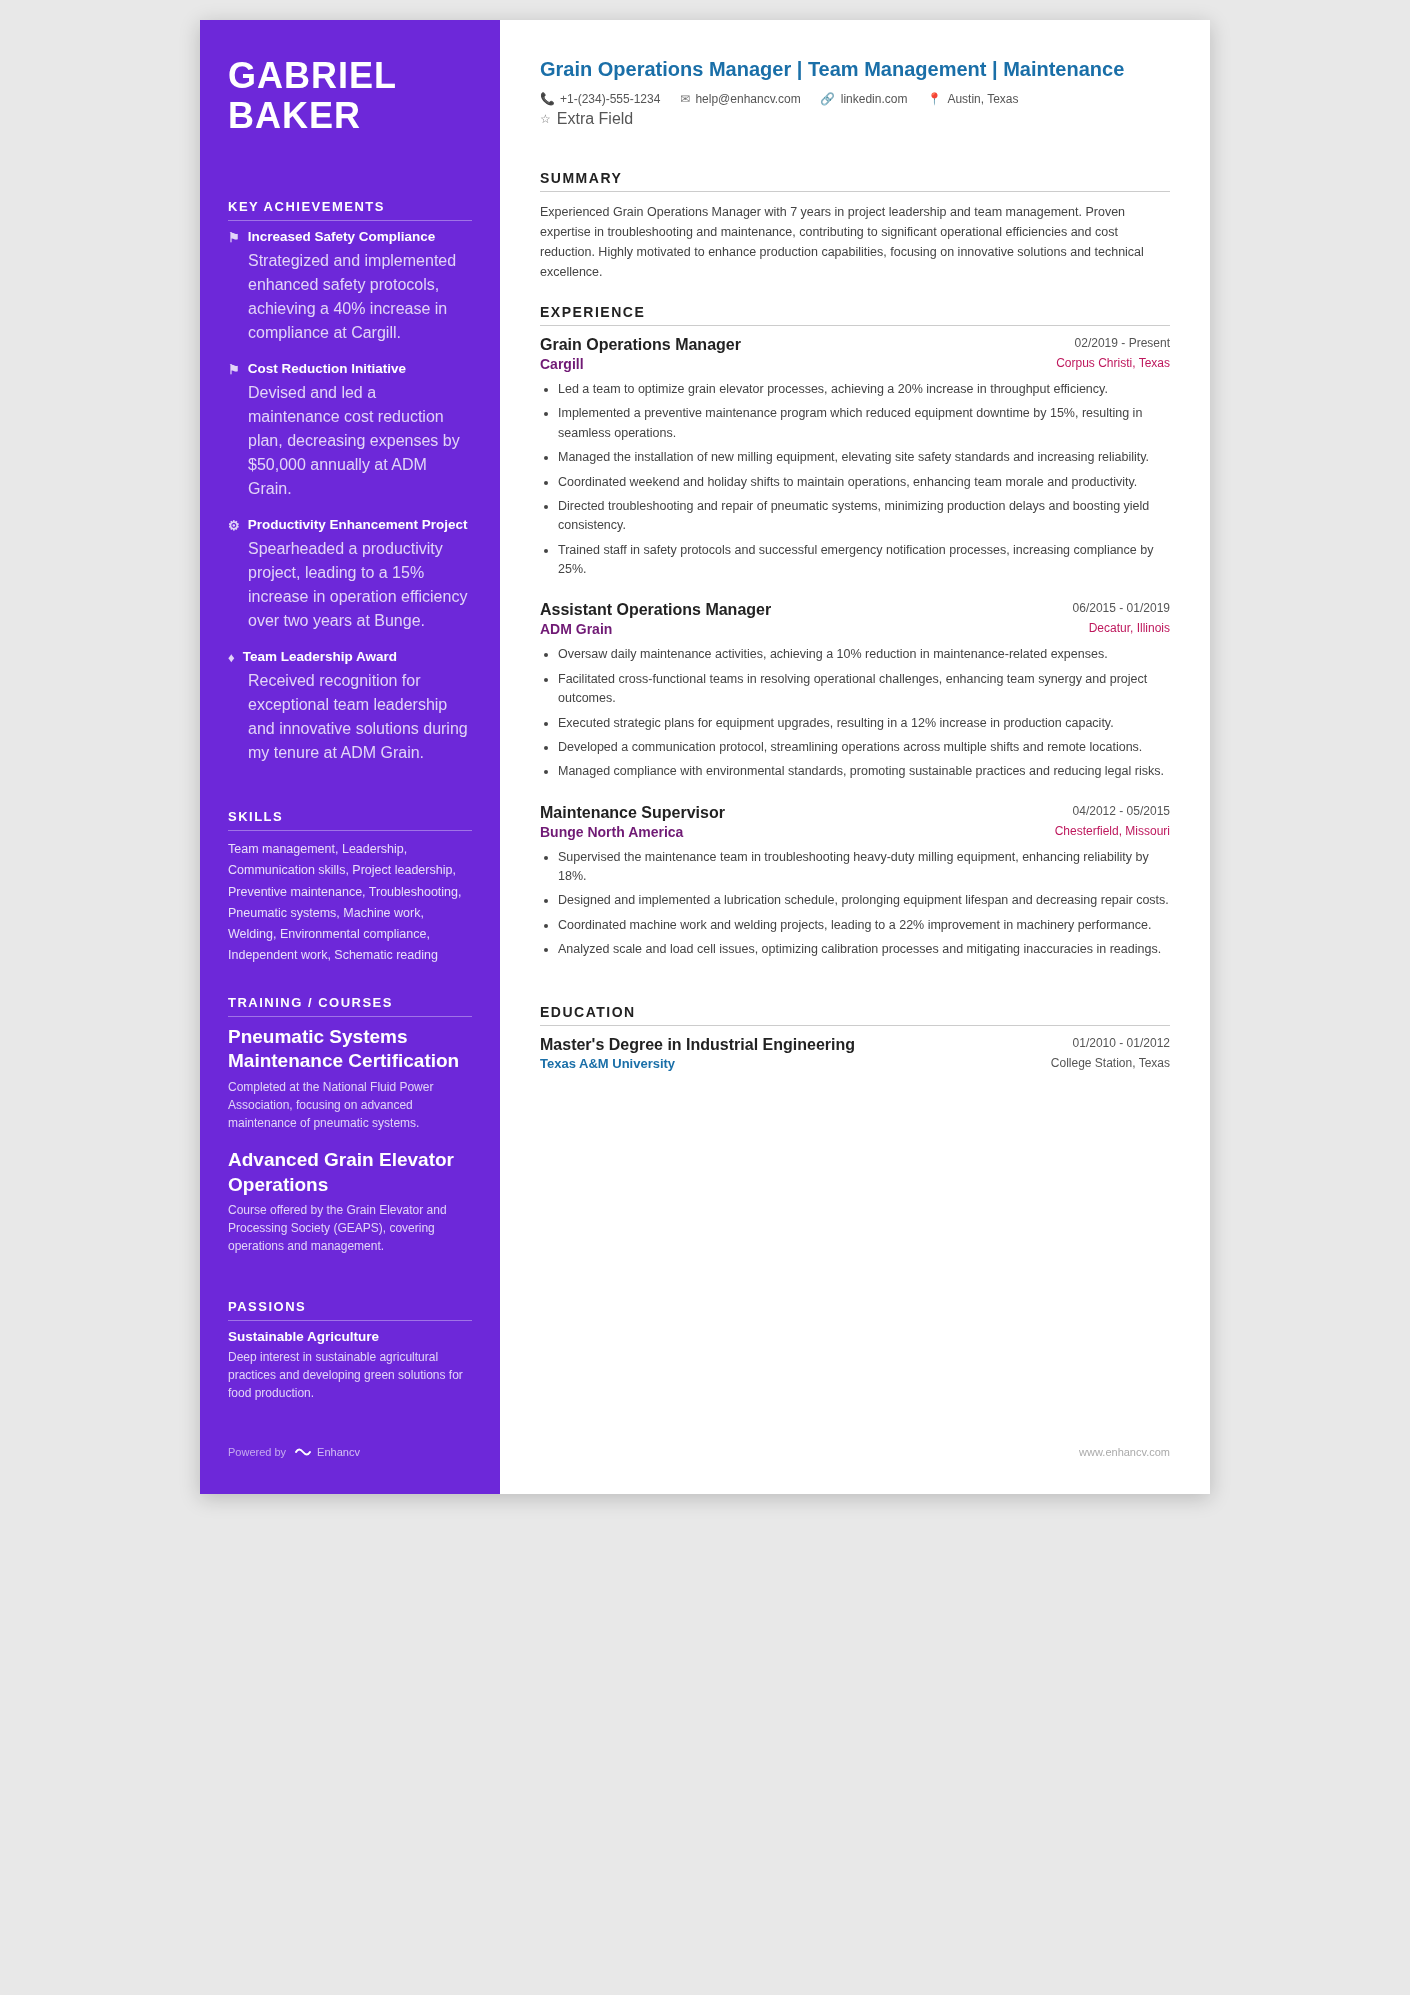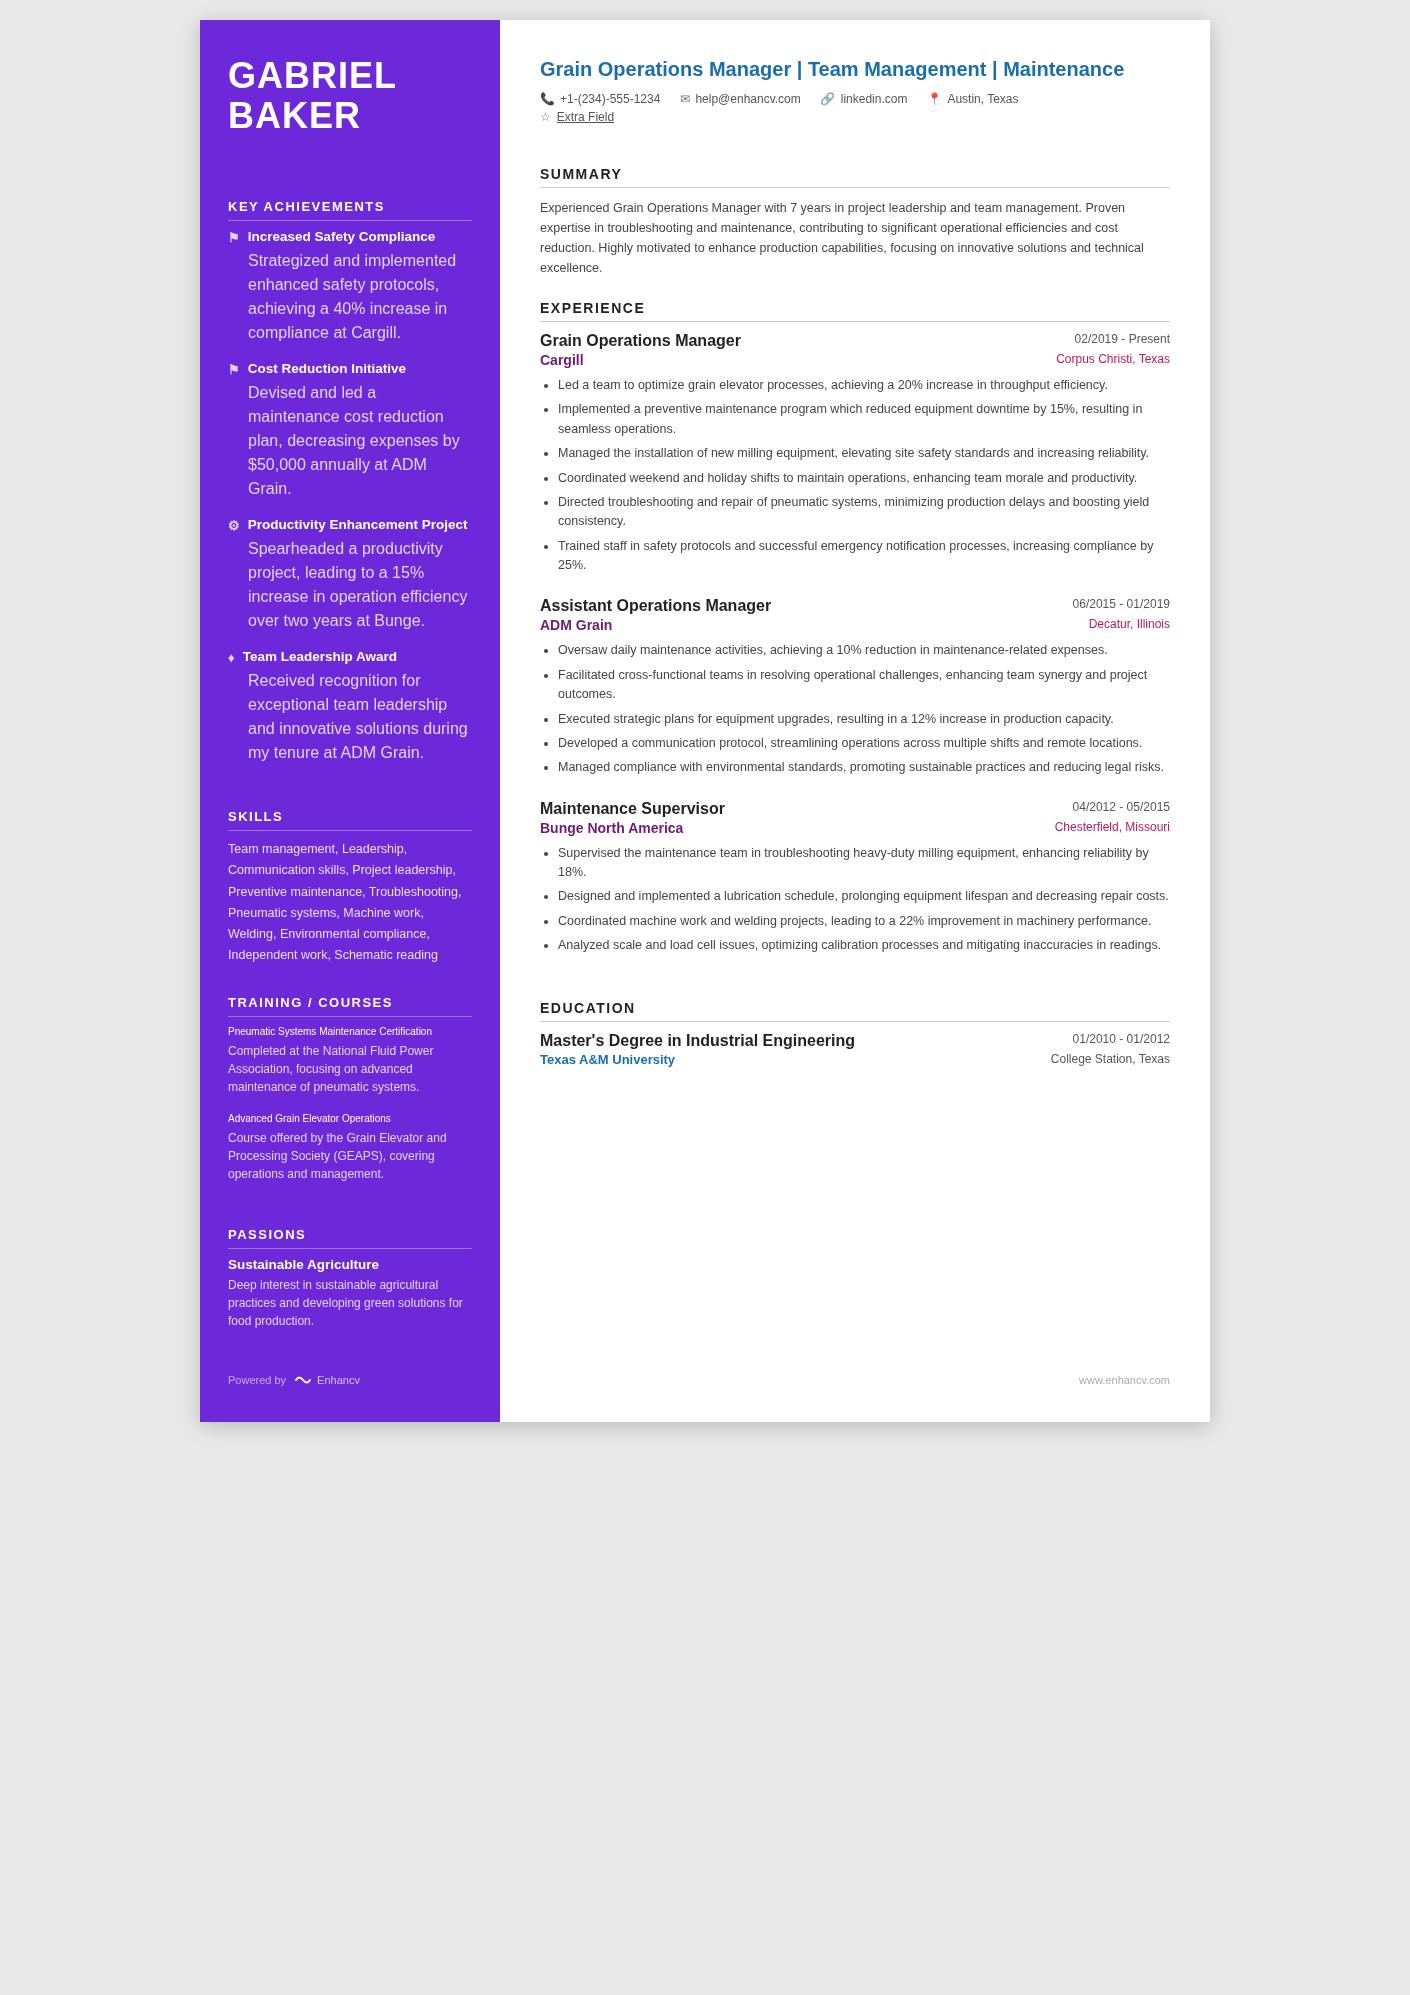--- a/index.html
+++ b/index.html
@@ -78,22 +78,22 @@
     }
     .skills-text {
       font-size: 12.5px;
       color: rgba(255,255,255,0.85);
       line-height: 1.7;
     }
     .training-item {
       margin-bottom: 16px;
     }
     .training-title {
-      font-size: 10px;
-      font-weight: 400;
+      font-size: 19px;
+      font-weight: 700;
       color: #fff;
       margin-bottom: 4px;
       line-height: 1.3;
     }
     .training-desc {
       font-size: 12px;
       color: rgba(255,255,255,0.8);
       line-height: 1.5;
     }
     .passion-item {
@@ -365,21 +365,21 @@
           <span class="contact-icon">🔗</span>
           <span>linkedin.com</span>
         </div>
         <div class="contact-item">
           <span class="contact-icon">📍</span>
           <span>Austin, Texas</span>
         </div>
       </div>
       <div class="extra-field-row">
         <span class="contact-icon">☆</span>
-        <span style="font-size:12px; color:#555;text-decoration:underline;">Extra Field</span>
+        <span style="font-size:16px; color:#555;">Extra Field</span>
       </div>
     </div>
 
     <div class="section-title">SUMMARY</div>
     <div class="summary-text">Experienced Grain Operations Manager with 7 years in project leadership and team management. Proven expertise in troubleshooting and maintenance, contributing to significant operational efficiencies and cost reduction. Highly motivated to enhance production capabilities, focusing on innovative solutions and technical excellence.</div>
 
     <div class="section-title">EXPERIENCE</div>
 
     <div class="experience-block">
       <div class="exp-header">

